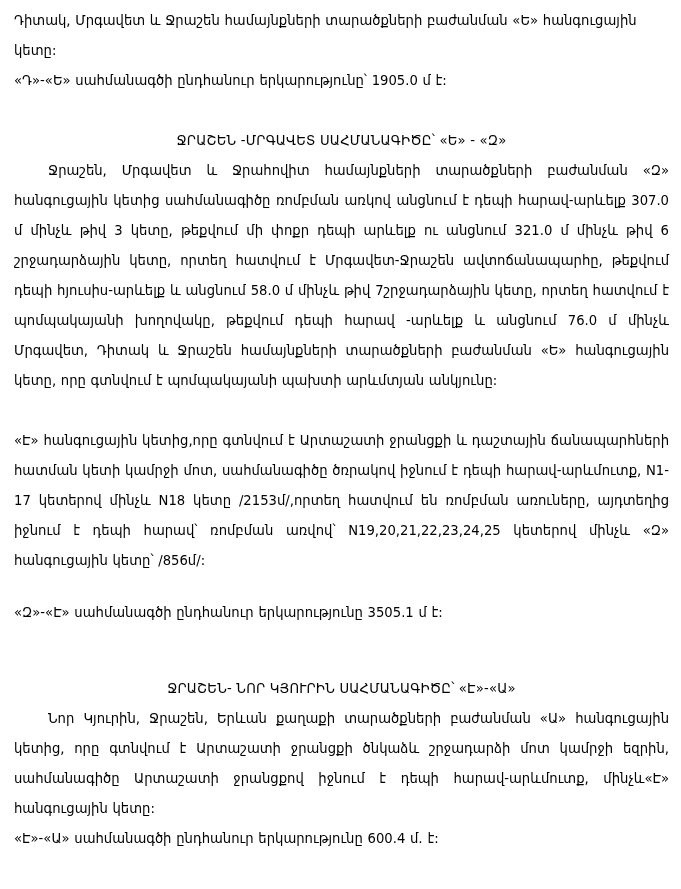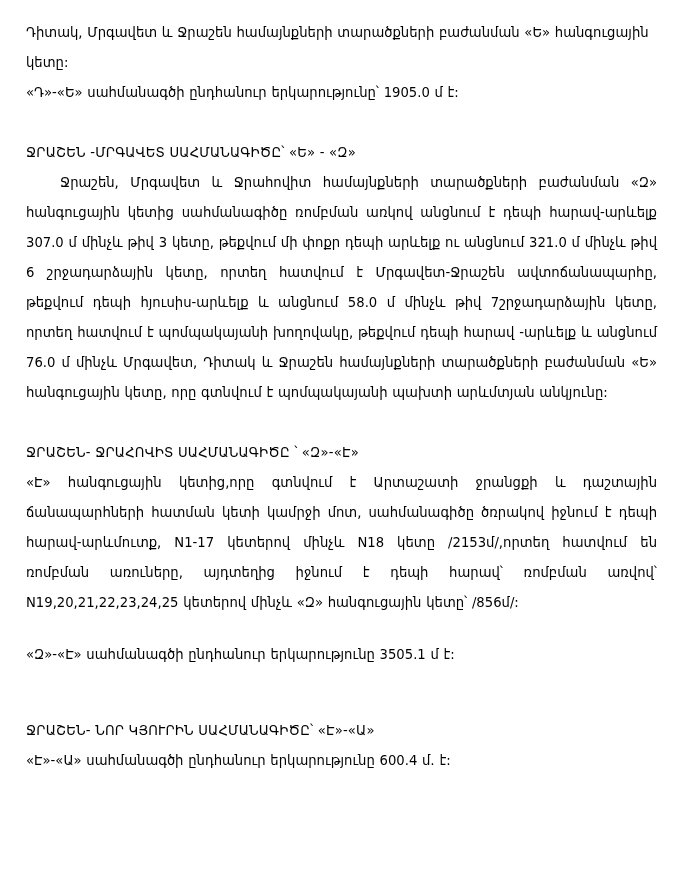--- a/index.html
+++ b/index.html
@@ -11,21 +11,21 @@
     width: 681px;
     height: 889px;
     font-family: "DejaVu Sans", sans-serif;
     color: #000000;
     overflow: hidden;
   }
   .page {
     position: relative;
     width: 681px;
     height: 782px;
-    padding: 12px;
+    padding: 0;
     box-sizing: border-box;
   }
   .doc-body {
     padding: 6px 12px 0 14px;
   }
   p {
     margin: 0;
     font-size: 13.2px;
     line-height: 30px;
     text-align: justify;
@@ -36,21 +36,21 @@
     text-indent: 34px;
   }
   p.no-justify {
     text-align: left;
   }
   h2.heading {
     margin: 0;
     font-size: 13.2px;
     line-height: 30px;
     font-weight: normal;
-    text-align: left;
+    text-align: center;
     letter-spacing: 0.2px;
   }
   .spacer-sm { height: 22px; }
   .spacer-md { height: 30px; }
   .spacer-lg { height: 46px; }
 </style>
 </head>
 <body>
 
 <div class="page">
@@ -62,29 +62,29 @@
 
     <div class="spacer-md"></div>
 
     <h2 class="heading">ՋՐԱՇԵՆ -ՄՐԳԱՎԵՏ ՍԱՀՄԱՆԱԳԻԾԸ՝ «Ե» - «Զ»</h2>
 
     <p class="indent">Ջրաշեն, Մրգավետ և Ջրահովիտ     համայնքների տարածքների բաժանման  «Զ» հանգուցային կետից սահմանագիծը ռոմբման առկով անցնում է դեպի հարավ-արևելք 307.0 մ մինչև թիվ 3 կետը, թեքվում մի փոքր դեպի արևելք ու անցնում 321.0 մ մինչև թիվ 6 շրջադարձային կետը, որտեղ հատվում է Մրգավետ-Ջրաշեն ավտոճանապարհը, թեքվում դեպի հյուսիս-արևելք և անցնում 58.0 մ մինչև թիվ 7շրջադարձային կետը, որտեղ հատվում է պոմպակայանի խողովակը, թեքվում դեպի հարավ -արևելք և անցնում 76.0 մ  մինչև Մրգավետ, Դիտակ  և Ջրաշեն   համայնքների տարածքների բաժանման «Ե» հանգուցային կետը, որը գտնվում է պոմպակայանի   պախտի արևմտյան անկյունը:</p>
 
 
     <div class="spacer-md"></div>
 
-    <h2 class="heading">ՋՐԱՇԵՆ- ՋՐԱՀՈՎԻՏ ՍԱՀՄԱՆԱԳԻԾԸ ՝ «Զ»-«Է»</h2>
 
     <p>«Է»  հանգուցային  կետից,որը  գտնվում է Արտաշատի ջրանցքի և դաշտային ճանապարհների հատման կետի կամրջի մոտ, սահմանագիծը ծռրակով իջնում է դեպի հարավ-արևմուտք,    N1-17 կետերով մինչև N18 կետը /2153մ/,որտեղ հատվում են ռոմբման առուները,  այդտեղից  իջնում  է  դեպի  հարավ՝  ռոմբման  առվով՝ N19,20,21,22,23,24,25 կետերով մինչև «Զ» հանգուցային կետը՝ /856մ/:</p>
 
     <div class="spacer-sm"></div>
 
     <p class="no-justify">«Զ»-«Է» սահմանագծի ընդհանուր երկարությունը  3505.1 մ  է:</p>
 
     <div class="spacer-lg"></div>
 
     <h2 class="heading">ՋՐԱՇԵՆ- ՆՈՐ ԿՅՈՒՐԻՆ ՍԱՀՄԱՆԱԳԻԾԸ՝ «Է»-«Ա»</h2>
 
+    <p class="indent">Նոր Կյուրին, Ջրաշեն, Երևան քաղաքի տարածքների բաժանման «Ա» հանգուցային կետից, որը գտնվում է  Արտաշատի ջրանցքի ծնկաձև շրջադարձի մոտ կամրջի եզրին, սահմանագիծը Արտաշատի ջրանցքով իջնում է  դեպի հարավ-արևմուտք, մինչև«Է» հանգուցային կետը:</p>
 
     <p class="no-justify">«Է»-«Ա» սահմանագծի ընդհանուր երկարությունը 600.4 մ․ է:</p>
 
   </div>
 </div>
 
 </body></html>

